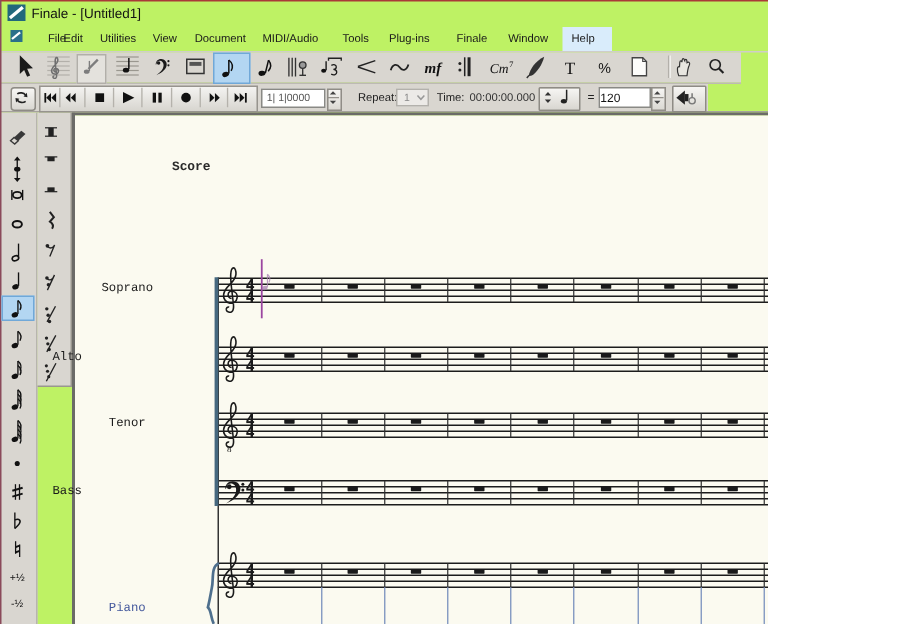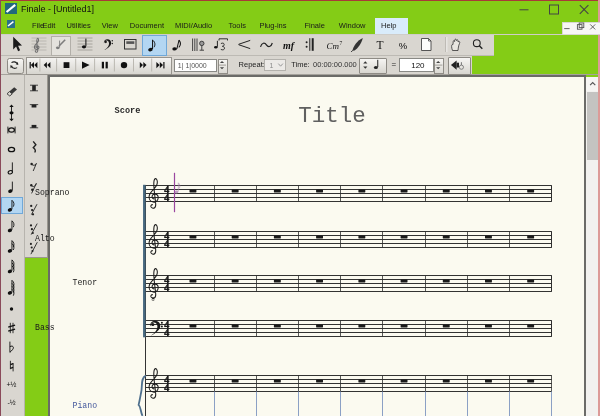--- a/index.html
+++ b/index.html
@@ -1,14 +1,14 @@
 <!DOCTYPE html>
 <html><head><meta charset="utf-8"><style>
 html,body{margin:0;padding:0}
-#w{position:relative;width:600px;height:416px;background:#84cc16;overflow:hidden;font-family:"Liberation Sans",sans-serif}
+#w{position:relative;width:512px;height:416px;background:#bef264;overflow:hidden;font-family:"Liberation Sans",sans-serif}
 .a{position:absolute}
 .m{position:absolute;top:18px;height:16px;line-height:16px;font-size:7.5px;color:#1a1a1a}
 .ser{font-family:Liberation Mono, monospace}
 </style></head>
 <body>
 <div id="w">
 
 <div class="a" style="left:0;top:33.8px;width:600px;height:1px;background:#cfcdc9"></div>
 
 <div class="a" style="left:0;top:34.8px;width:494px;height:20.4px;background:#d9d6d0"></div>
@@ -63,27 +63,26 @@
 <div class="a" style="left:6.6px;top:58.4px;width:15.4px;height:13.4px;background:linear-gradient(#f7f6f4,#d9d7d1);border:0.9px solid #8e8b85;border-radius:2.5px"></div>
 <div class="a" style="left:25.8px;top:57.4px;width:144.6px;height:15.2px;background:linear-gradient(#f4f3f1,#d7d5cf);border:0.9px solid #97948e"></div>
 <div class="a" style="left:173.8px;top:58.6px;width:43.6px;height:13px;background:#fff;border:0.9px solid #898985;font-size:7px;line-height:12px;color:#555;padding-left:3px;box-sizing:border-box">1| 1|0000</div>
 <div class="a" style="left:217.8px;top:58.6px;width:8.4px;height:13px;background:linear-gradient(#f6f5f3,#dbd9d3);border:0.8px solid #908d87"></div>
 <span class="a" style="left:238.6px;top:59px;font-size:7.5px;color:#222;line-height:12px">Repeat:</span>
 <div class="a" style="left:264.4px;top:58.8px;width:21.4px;height:12.6px;background:#eceae7;border:0.8px solid #b3b1ac;font-size:7px;line-height:11px;color:#8a8a8a;padding-left:4px;box-sizing:border-box">1</div>
 <span class="a" style="left:291.2px;top:59px;font-size:7.5px;color:#222;line-height:12px">Time:</span>
 <span class="a" style="left:313px;top:59px;font-size:7.5px;color:#333;line-height:12px">00:00:00.000</span>
 <div class="a" style="left:359.4px;top:57.8px;width:25.6px;height:14.6px;background:linear-gradient(#f6f5f3,#d8d6d0);border:0.9px solid #8e8b85;border-radius:1px"></div>
 <span class="a" style="left:391.6px;top:58.6px;font-size:8px;color:#222;line-height:12px">=</span>
-<div class="a" style="left:399.2px;top:58px;width:34.6px;height:14px;background:#fff;border:0.9px solid #898985;font-size:8px;line-height:13px;color:#111;padding-left:11px;box-sizing:border-box">120</div>
+<div class="a" style="left:399.2px;top:58px;width:34.6px;height:14px;background:#fff;border:0.9px solid #898985;font-size:8px;line-height:13px;color:#111;padding-left:0;box-sizing:border-box">120</div>
 <div class="a" style="left:434px;top:58px;width:8.4px;height:14px;background:linear-gradient(#f6f5f3,#dbd9d3);border:0.8px solid #908d87"></div>
 <div class="a" style="left:447.6px;top:57.4px;width:21.6px;height:15.4px;background:linear-gradient(#f6f5f3,#d8d6d0);border:0.9px solid #8e8b85;border-radius:1px"></div>
 
 <div class="a ser" style="left:114.6px;top:105.8px;font-size:8.6px;font-weight:bold;color:#2a2a2a">Score</div>
-<div class="a ser" style="left:252px;top:103.2px;width:160px;text-align:center;font-size:22.5px;color:#606060">Title</div>
-<div class="a ser" style="left:35px;top:188px;width:99.7px;text-align:left;font-size:8.2px;color:#1a1a1a">Soprano</div>
+<div class="a ser" style="left:35px;top:188px;width:99.7px;text-align:center;font-size:8.2px;color:#1a1a1a">Soprano</div>
 <div class="a ser" style="left:35px;top:234px;width:99.7px;text-align:left;font-size:8.2px;color:#1a1a1a">Alto</div>
 <div class="a ser" style="left:35px;top:277.6px;width:99.7px;text-align:center;font-size:8.2px;color:#1a1a1a">Tenor</div>
 <div class="a ser" style="left:35px;top:323px;width:99.7px;text-align:left;font-size:8.2px;color:#1a1a1a">Bass</div>
 <div class="a ser" style="left:35px;top:400.6px;width:99.7px;text-align:center;font-size:8.2px;color:#44589c">Piano</div>
 
 <svg class="a" style="left:0;top:0" width="600" height="416" viewBox="0 0 600 416">
 <defs>
 <path id="tcp" fill="none" d="M7.4,13.5 C5.8,13.4 4.9,12.1 5.1,10.7 C5.3,9.2 6.7,8.3 8.2,8.6 C10.2,9.0 11.4,10.8 11.1,12.9 C10.8,15.4 8.6,17.0 6.2,16.6 C3.4,16.1 1.7,13.5 2.1,10.7 C2.5,8.0 4.4,6.0 6.3,4.1 C8.5,1.9 10.1,0.2 10.3,-2.6 C10.5,-5.0 9.6,-6.9 8.7,-6.9 C7.7,-6.9 6.9,-4.6 6.8,-2.3 C6.7,0.5 7.0,3.0 7.3,6.0 L8.6,17.0 C8.9,19.6 8.9,21.3 7.6,22.2 C6.3,23.1 4.3,22.6 3.9,21.2 C3.6,19.9 4.6,18.9 5.8,19.2"></path>
 <g id="d4" stroke="#1a1a1a">
 <line x1="4.7" y1="0.6" x2="1.5" y2="5.5" stroke-width="1.1"></line>

